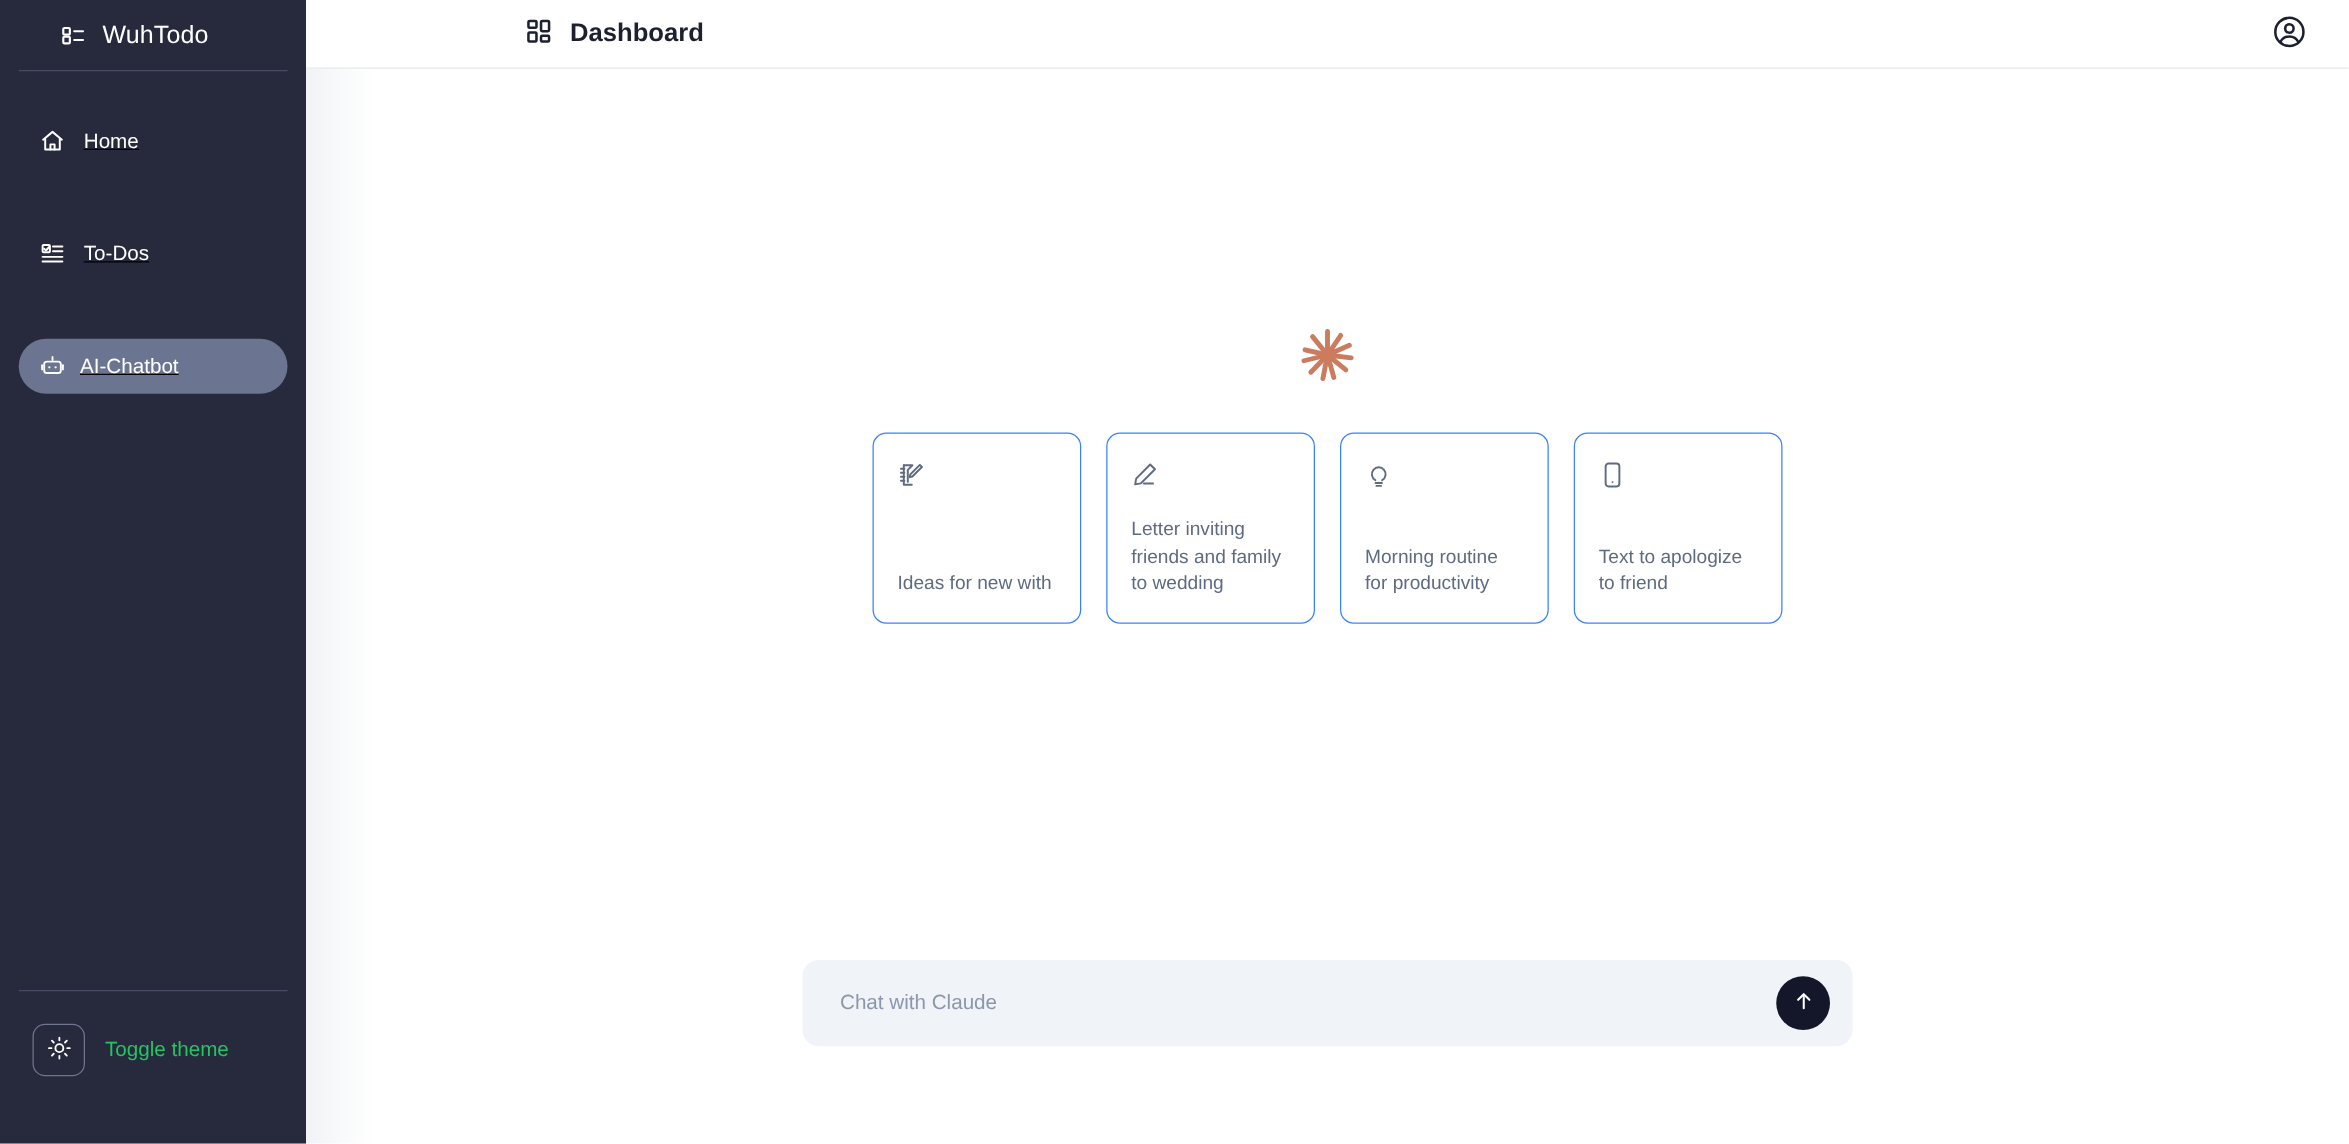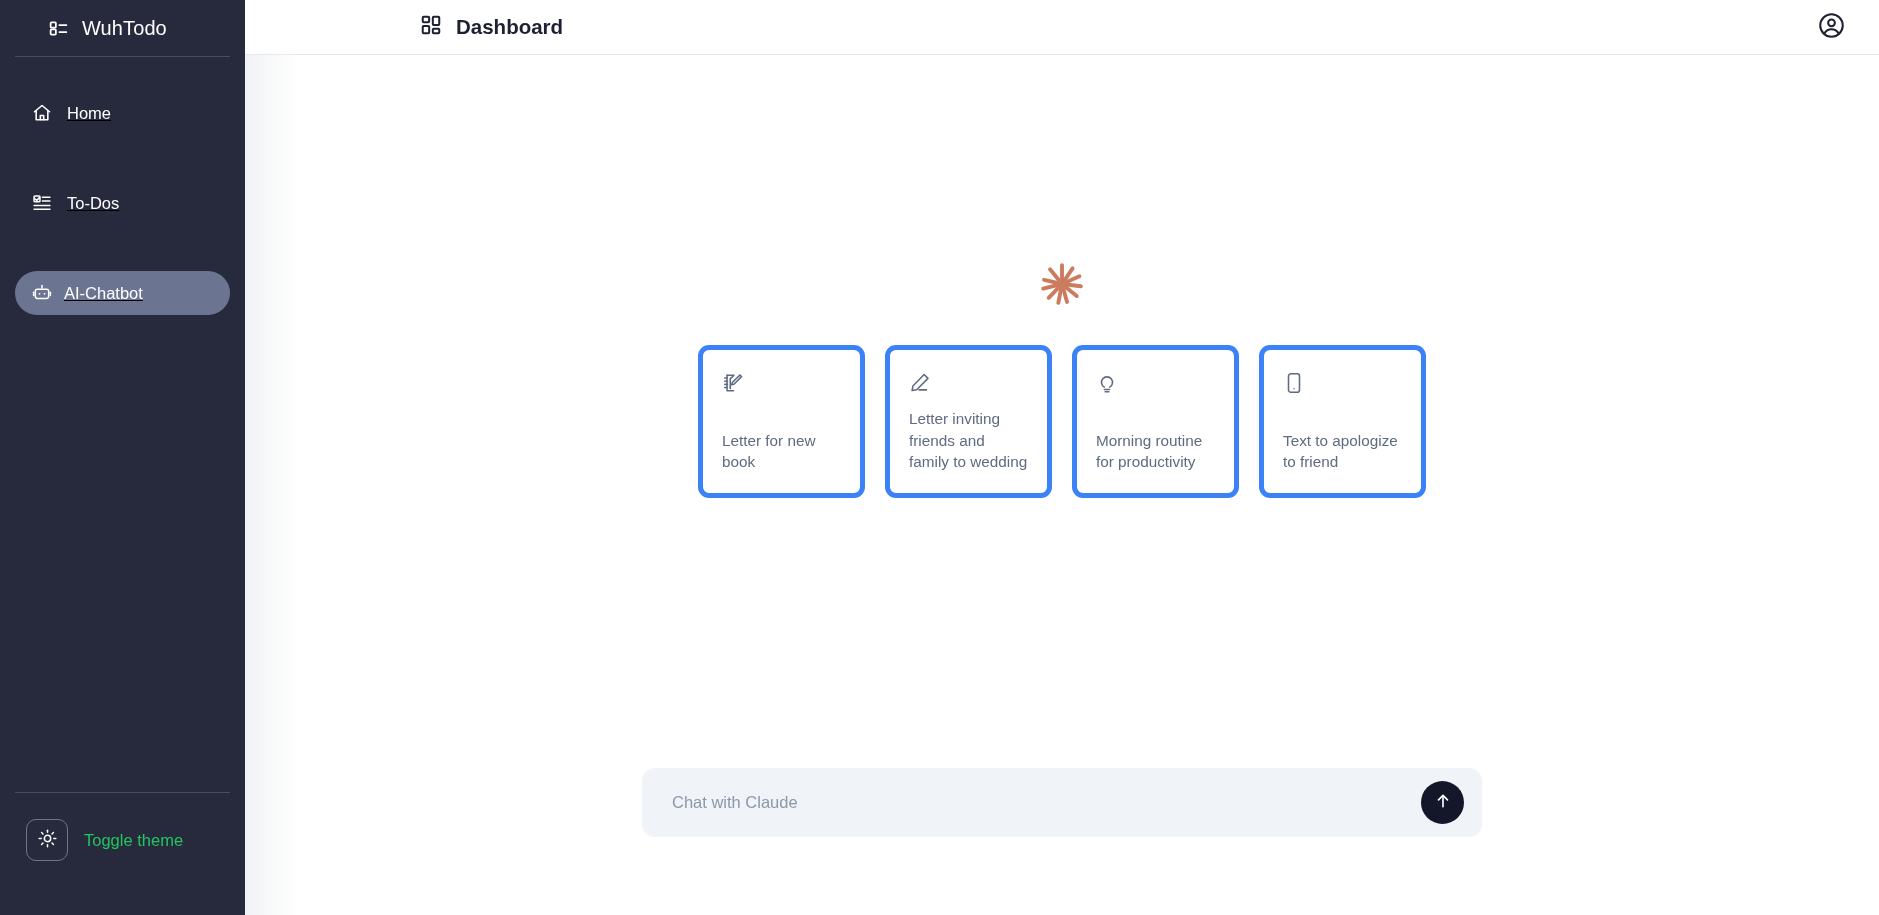--- a/index.html
+++ b/index.html
@@ -191,21 +191,21 @@
 
   .cards {
     display: flex;
     gap: 20px;
     margin-top: 34px;
   }
 
   .card {
     width: 167px;
     height: 153px;
-    border: 5px solid #3b82f6;
+    border: 1px solid #3b82f6;
     border-radius: 11px;
     background: #ffffff;
     padding: 22px 19px 20px 19px;
     display: flex;
     flex-direction: column;
     cursor: pointer;
   }
   .card-icon {
     width: 22px;
     height: 22px;
@@ -400,21 +400,21 @@
             <svg width="22" height="22" viewBox="0 0 24 24" fill="none" stroke="#5f6b80" stroke-width="1.7" stroke-linecap="round" stroke-linejoin="round">
               <path d="M5.5 3.5h7.5l-4 4v10.5"></path>
               <path d="M5.5 3.5v17h7"></path>
               <line x1="3" y1="6.5" x2="6" y2="6.5"></line>
               <line x1="3" y1="10" x2="6" y2="10"></line>
               <line x1="3" y1="13.5" x2="6" y2="13.5"></line>
               <line x1="3" y1="17" x2="6" y2="17"></line>
               <path d="M19.5 3.2l1.8 1.8-8.3 8.3-2.4.6.6-2.4z"></path>
             </svg>
           </span>
-          <span class="card-text">Letter for new book</span>
+          <span class="card-text">Ideas for new with</span>
         </div>
 
         <div class="card">
           <span class="card-icon">
             <svg width="22" height="22" viewBox="0 0 24 24" fill="none" stroke="#5f6b80" stroke-width="1.7" stroke-linecap="round" stroke-linejoin="round">
               <path d="M16.5 2.8l4.2 4.2L8.4 19.3l-5 .9.9-5z"></path>
               <line x1="11" y1="19.5" x2="19" y2="19.5"></line>
             </svg>
           </span>
           <span class="card-text">Letter inviting friends and family to wedding</span>

